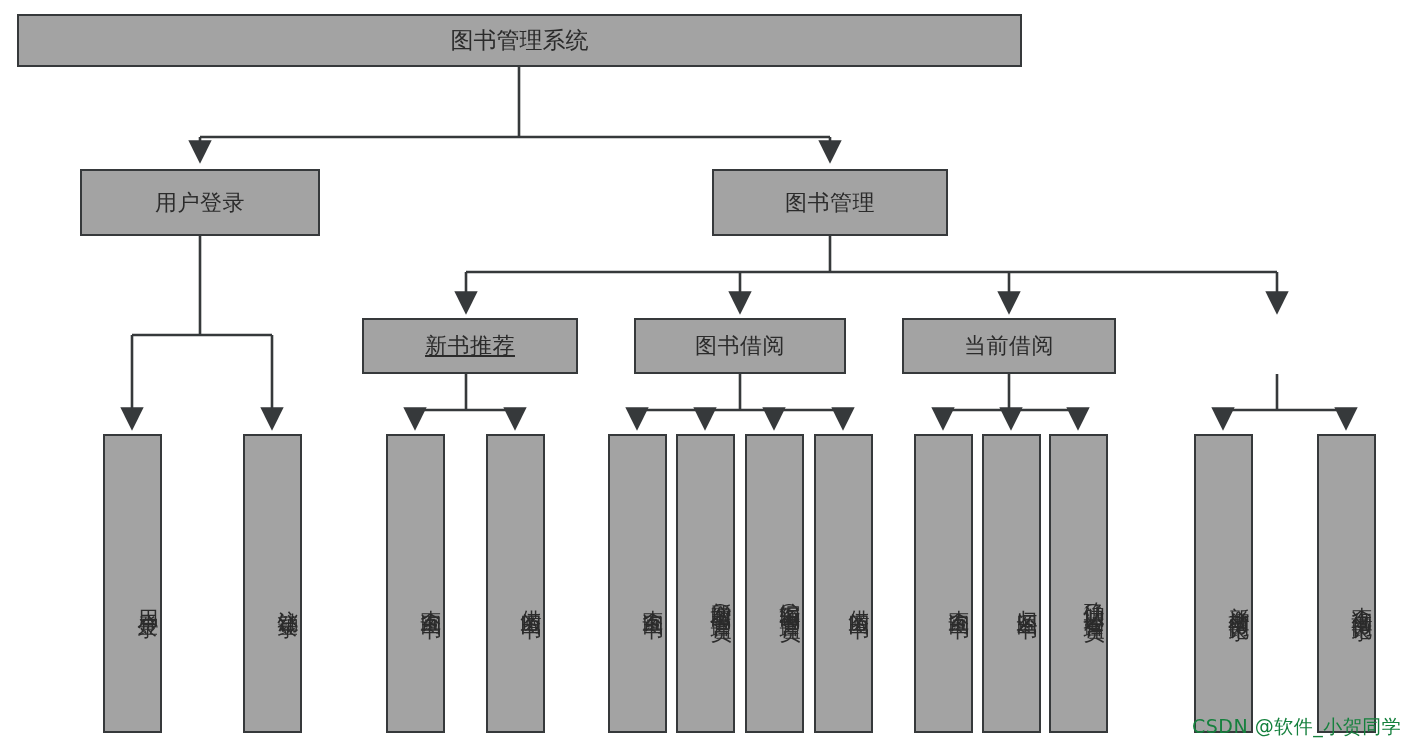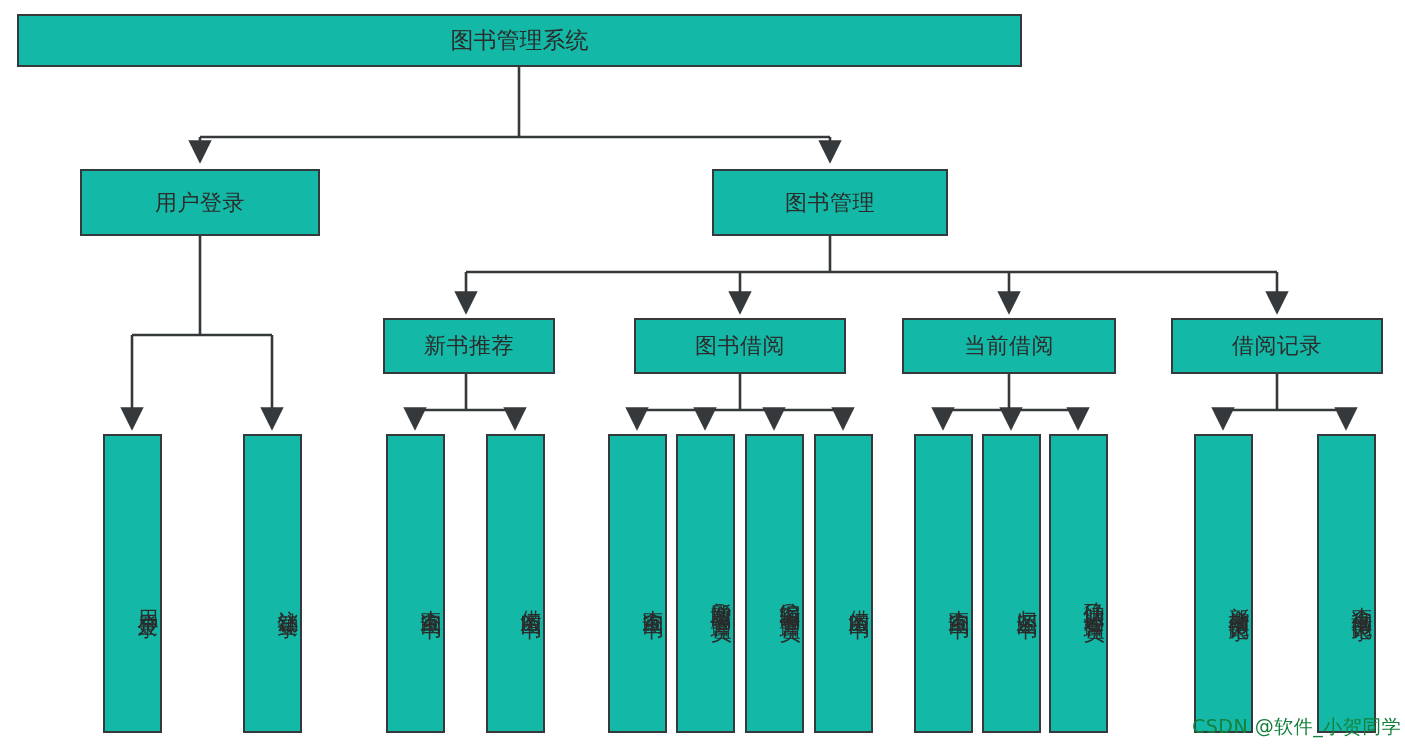--- a/index.html
+++ b/index.html
@@ -21,21 +21,21 @@
     position: absolute;
     left: 0;
     top: 0;
     width: 1405px;
     height: 747px;
   }
   .node {
     position: absolute;
     box-sizing: border-box;
     border: 2px solid #36393b;
-    background: #14b8a6;
+    background: #a3a3a3;
     color: #2b2b2b;
     display: flex;
     align-items: center;
     justify-content: center;
     text-align: center;
     line-height: 1.18;
   }
   .node.h {
     font-size: 22px;
     letter-spacing: 0.5px;
@@ -124,31 +124,28 @@
     <span>图书管理系统</span>
   </div>
 
   <div class="node h" style="left:80px; top:169px; width:240px; height:67px;">
     <span>用户登录</span>
   </div>
   <div class="node h" style="left:712px; top:169px; width:236px; height:67px;font-family:Liberation Serif, serif;">
     <span>图书管理</span>
   </div>
 
-  <div class="node h" style="left:383px; top:318px; width:172px; height:56px;">
+  <div class="node h" style="left:362px; top:318px; width:216px; height:56px;text-decoration:underline;">
     <span>新书推荐</span>
   </div>
   <div class="node h" style="left:902px; top:318px; width:214px; height:56px;">
     <span>当前借阅</span>
   </div>
   <div class="node h" style="left:634px; top:318px; width:212px; height:56px;">
     <span>图书借阅</span>
-  </div>
-  <div class="node h" style="left:1171px; top:318px; width:212px; height:56px;">
-    <span>借阅记录</span>
   </div>
 
   <div class="node v" style="left:103px; top:434px; width:59px; height:299px;">
     <span class="vlabel">用户登录</span>
   </div>
   <div class="node v" style="left:243px; top:434px; width:59px; height:299px;">
     <span class="vlabel">注销登录</span>
   </div>
 
   <div class="node v" style="left:386px; top:434px; width:59px; height:299px;">

